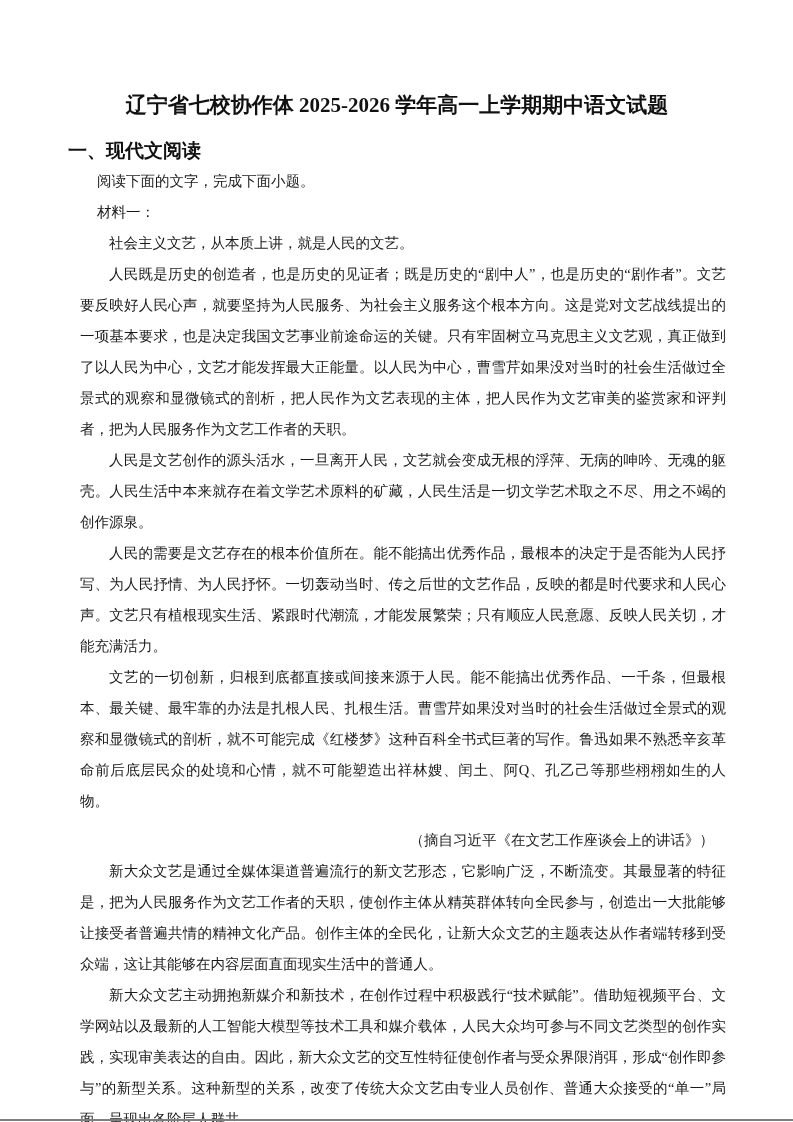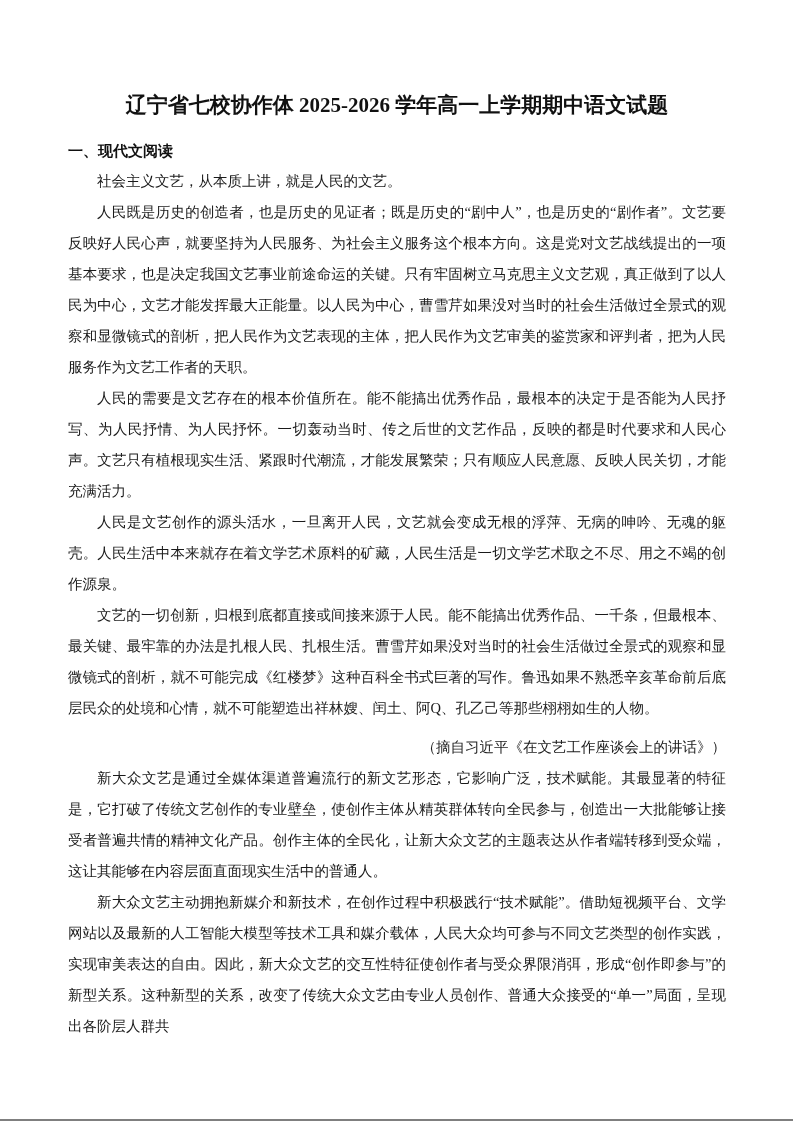--- a/index.html
+++ b/index.html
@@ -25,41 +25,42 @@
   .doc-title {
     margin: 0 0 16px 0;
     font-size: 21px;
     font-weight: bold;
     line-height: 30px;
     text-align: center;
     color: #111111;
   }
   .section-heading {
     margin: 0;
-    font-size: 15px;
+    font-size: 19px;
     font-weight: bold;
     line-height: 30px;
     color: #111111;
   }
   .instruction,
   .material-label,
   .body-para {
     margin: 0;
     font-size: 14.5px;
     line-height: 31px;
     text-indent: 2em;
     color: #1a1a1a;
   }
   .body-para {
     text-align: justify;
     text-justify: inter-character;
     word-break: break-all;
+    margin-left: 12px;
   }
   .attribution {
-    margin: 8px 0 0 0;
+    margin: 8px 12px 0 0;
     font-size: 14.5px;
     line-height: 31px;
     text-align: right;
     color: #1a1a1a;
   }
   .page-bottom-edge {
     position: absolute;
     left: 0;
     bottom: 1px;
     width: 793px;
@@ -69,34 +70,36 @@
 </style>
 </head>
 <body>
 
 <div class="page">
 
   <h1 class="doc-title">辽宁省七校协作体 2025-2026 学年高一上学期期中语文试题</h1>
 
   <h2 class="section-heading">一、现代文阅读</h2>
 
+  <p class="instruction">阅读下面的文字，完成下面小题。</p>
 
+  <p class="material-label">材料一：</p>
 
   <p class="body-para">社会主义文艺，从本质上讲，就是人民的文艺。</p>
 
   <p class="body-para">人民既是历史的创造者，也是历史的见证者；既是历史的“剧中人”，也是历史的“剧作者”。文艺要反映好人民心声，就要坚持为人民服务、为社会主义服务这个根本方向。这是党对文艺战线提出的一项基本要求，也是决定我国文艺事业前途命运的关键。只有牢固树立马克思主义文艺观，真正做到了以人民为中心，文艺才能发挥最大正能量。以人民为中心，曹雪芹如果没对当时的社会生活做过全景式的观察和显微镜式的剖析，把人民作为文艺表现的主体，把人民作为文艺审美的鉴赏家和评判者，把为人民服务作为文艺工作者的天职。</p>
 
+  <p class="body-para">人民是文艺创作的源头活水，一旦离开人民，文艺就会变成无根的浮萍、无病的呻吟、无魂的躯壳。人民生活中本来就存在着文学艺术原料的矿藏，人民生活是一切文学艺术取之不尽、用之不竭的创作源泉。</p>
+
   <p class="body-para">人民的需要是文艺存在的根本价值所在。能不能搞出优秀作品，最根本的决定于是否能为人民抒写、为人民抒情、为人民抒怀。一切轰动当时、传之后世的文艺作品，反映的都是时代要求和人民心声。文艺只有植根现实生活、紧跟时代潮流，才能发展繁荣；只有顺应人民意愿、反映人民关切，才能充满活力。</p>
-
-  <p class="body-para">人民是文艺创作的源头活水，一旦离开人民，文艺就会变成无根的浮萍、无病的呻吟、无魂的躯壳。人民生活中本来就存在着文学艺术原料的矿藏，人民生活是一切文学艺术取之不尽、用之不竭的创作源泉。</p>
 
   <p class="body-para">文艺的一切创新，归根到底都直接或间接来源于人民。能不能搞出优秀作品、一千条，但最根本、最关键、最牢靠的办法是扎根人民、扎根生活。曹雪芹如果没对当时的社会生活做过全景式的观察和显微镜式的剖析，就不可能完成《红楼梦》这种百科全书式巨著的写作。鲁迅如果不熟悉辛亥革命前后底层民众的处境和心情，就不可能塑造出祥林嫂、闰土、阿Q、孔乙己等那些栩栩如生的人物。</p>
 
   <p class="attribution">（摘自习近平《在文艺工作座谈会上的讲话》）</p>
 
 
-  <p class="body-para">新大众文艺是通过全媒体渠道普遍流行的新文艺形态，它影响广泛，技术赋能。其最显著的特征是，它打破了传统文艺创作的专业壁垒，使创作主体从精英群体转向全民参与，创造出一大批能够让接受者普遍共情的精神文化产品。创作主体的全民化，让新大众文艺的主题表达从作者端转移到受众端，这让其能够在内容层面直面现实生活中的普通人。</p>
+  <p class="body-para">新大众文艺是通过全媒体渠道普遍流行的新文艺形态，它影响广泛，不断流变。其最显著的特征是，把为人民服务作为文艺工作者的天职，使创作主体从精英群体转向全民参与，创造出一大批能够让接受者普遍共情的精神文化产品。创作主体的全民化，让新大众文艺的主题表达从作者端转移到受众端，这让其能够在内容层面直面现实生活中的普通人。</p>
 
   <p class="body-para">新大众文艺主动拥抱新媒介和新技术，在创作过程中积极践行“技术赋能”。借助短视频平台、文学网站以及最新的人工智能大模型等技术工具和媒介载体，人民大众均可参与不同文艺类型的创作实践，实现审美表达的自由。因此，新大众文艺的交互性特征使创作者与受众界限消弭，形成“创作即参与”的新型关系。这种新型的关系，改变了传统大众文艺由专业人员创作、普通大众接受的“单一”局面，呈现出各阶层人群共</p>
 
   <div class="page-bottom-edge"></div>
 
 </div>
 
 </body></html>

